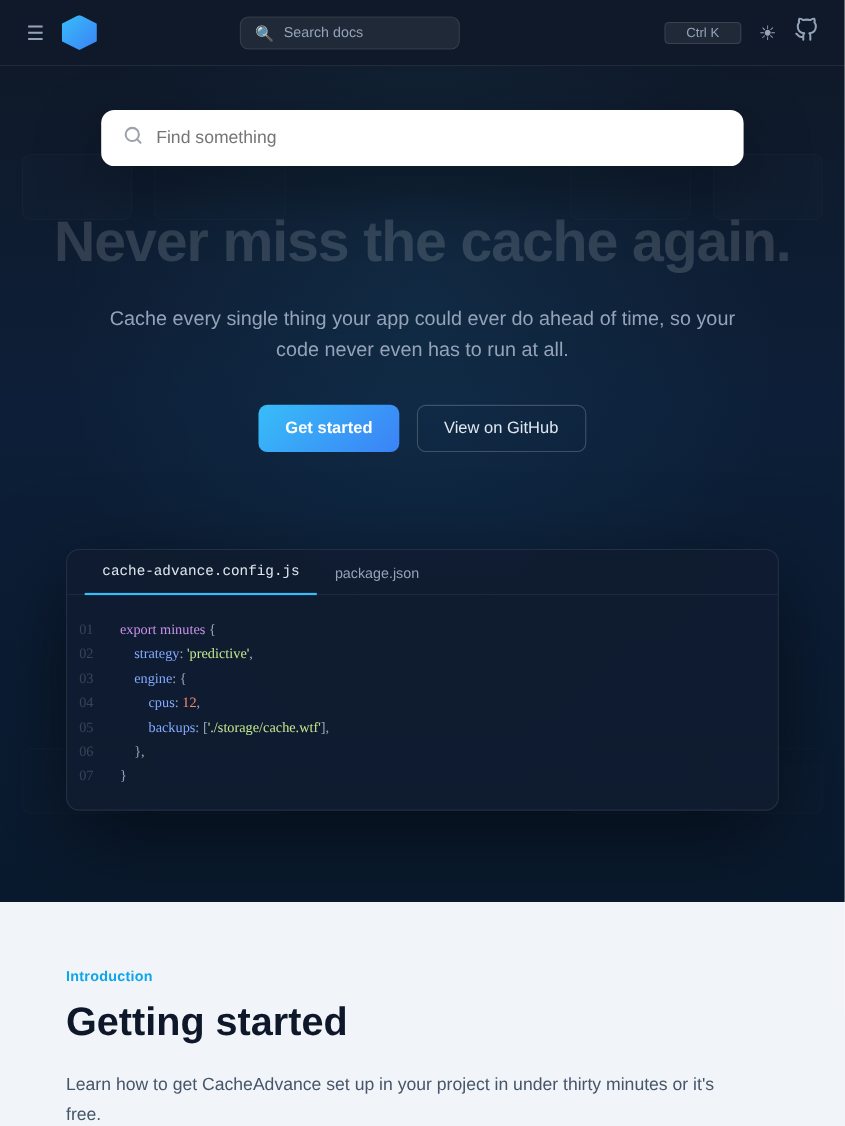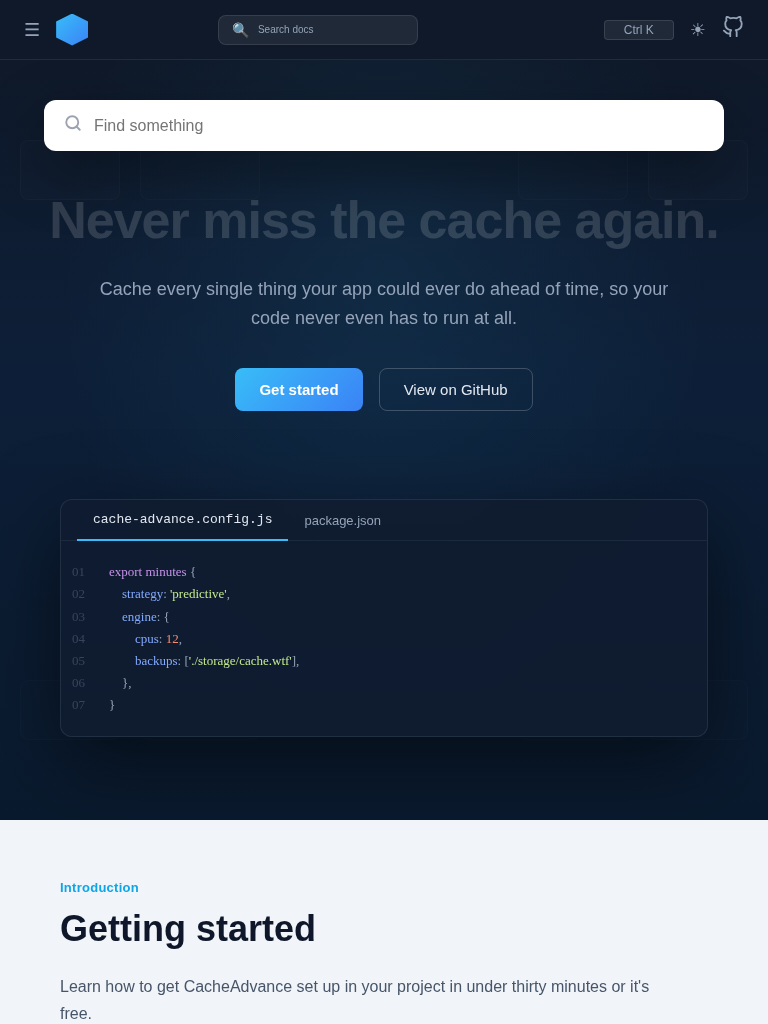--- a/index.html
+++ b/index.html
@@ -30,21 +30,21 @@
       gap: 8px;
       background: rgba(255,255,255,0.07);
       border: 1px solid rgba(255,255,255,0.1);
       border-radius: 8px;
       padding: 6px 14px;
       margin: 0 auto;
       cursor: pointer;
       min-width: 200px;
     }
     .nav-search-icon { color: #94a3b8; font-size: 14px; }
-    .nav-search-text { color: #94a3b8; font-size: 10px; }
+    .nav-search-text { color: #94a3b8; font-size: 13px; }
     .nav-shortcut {
       color: #94a3b8;
       font-size: 12px;
       background: rgba(255,255,255,0.07);
       border: 1px solid rgba(255,255,255,0.12);
       border-radius: 4px;
       padding: 2px 19px;
       margin-left: 57px;
     }
     .nav-icons { display: flex; align-items: center; gap: 16px; margin-left: 16px; }
@@ -89,21 +89,21 @@
       padding-top: 40px;
       padding-bottom: 20px;
     }
     .hero-search-bar {
       display: flex;
       align-items: center;
       gap: 12px;
       background: #ffffff;
       border-radius: 12px;
       padding: 14px 20px;
-      width: 680px;
+      width: 584px;
       box-shadow: 0 20px 60px rgba(0,0,0,0.4);
     }
     .hero-search-icon { color: #94a3b8; font-size: 18px; }
     .hero-search-input {
       border: none;
       outline: none;
       font-size: 16px;
       color: #9ca3af;
       flex: 1;
       background: transparent;

